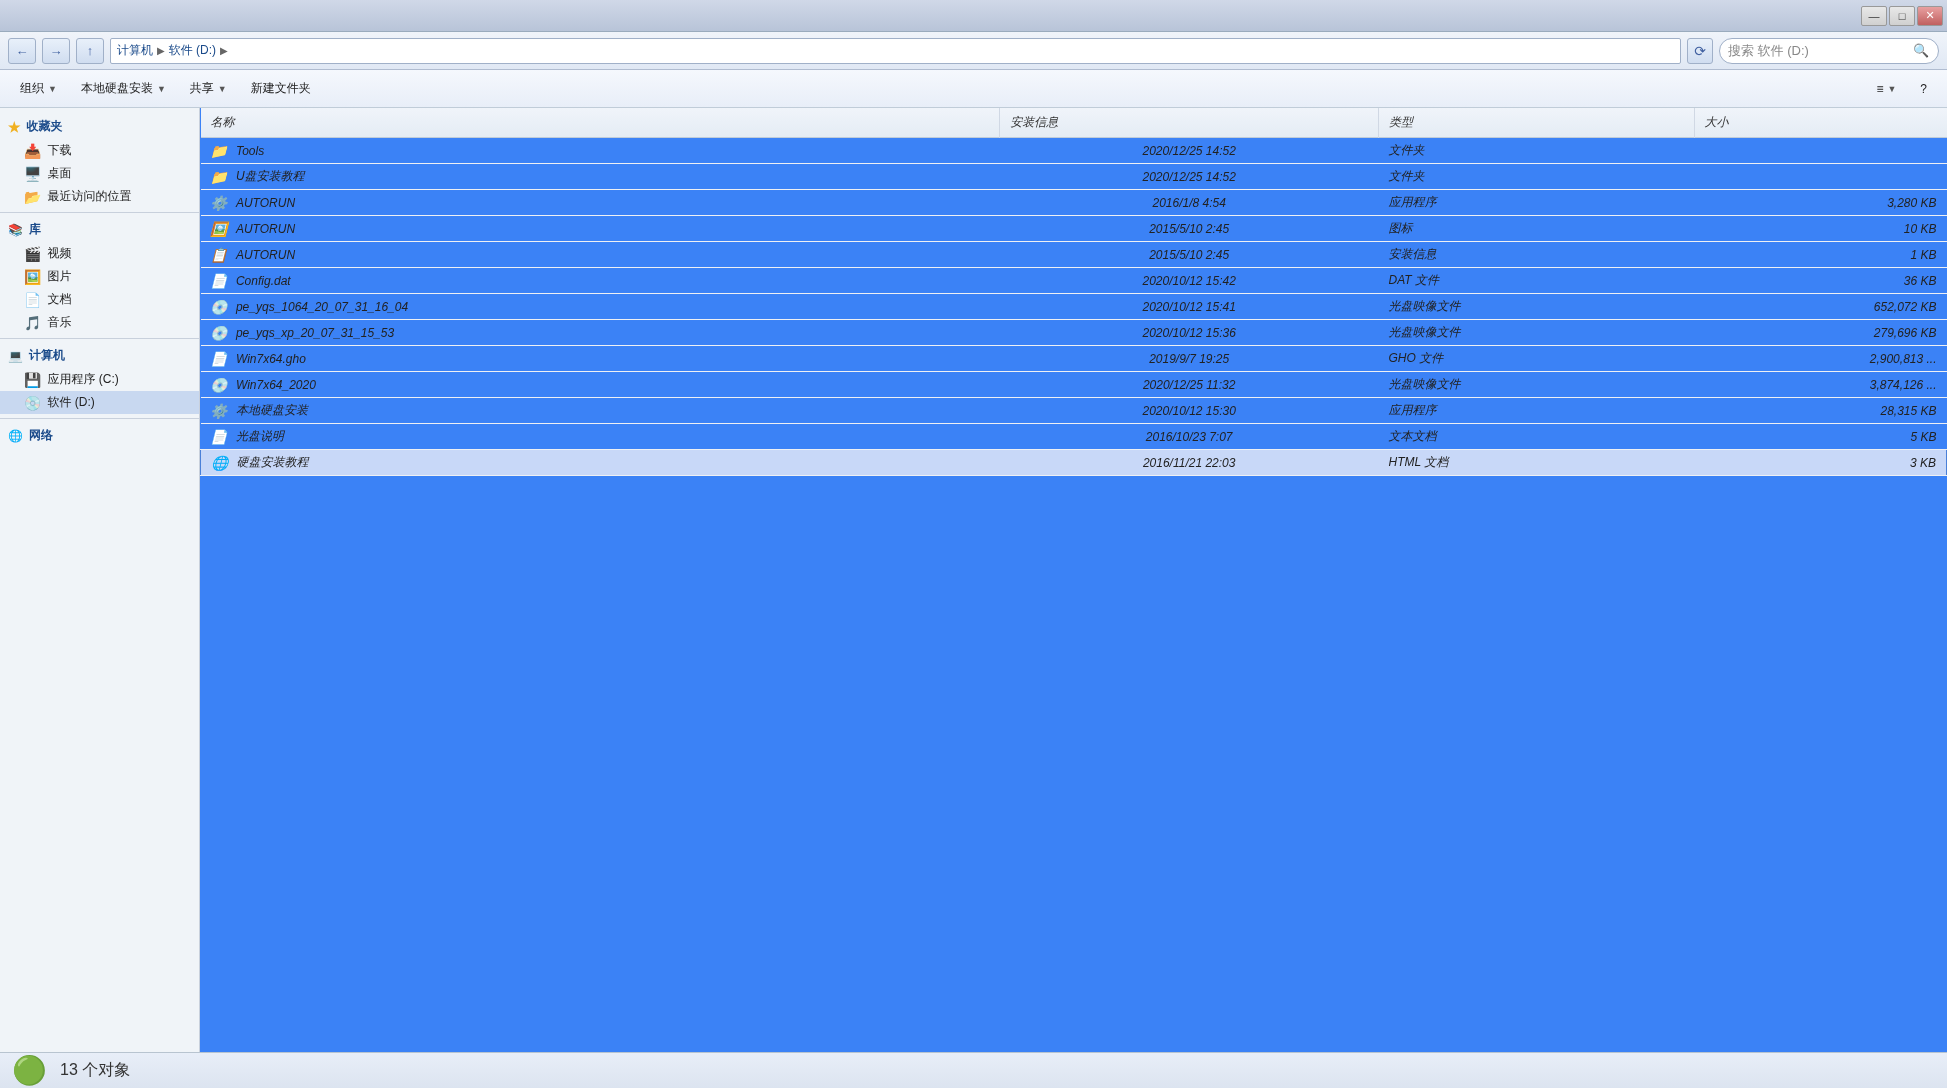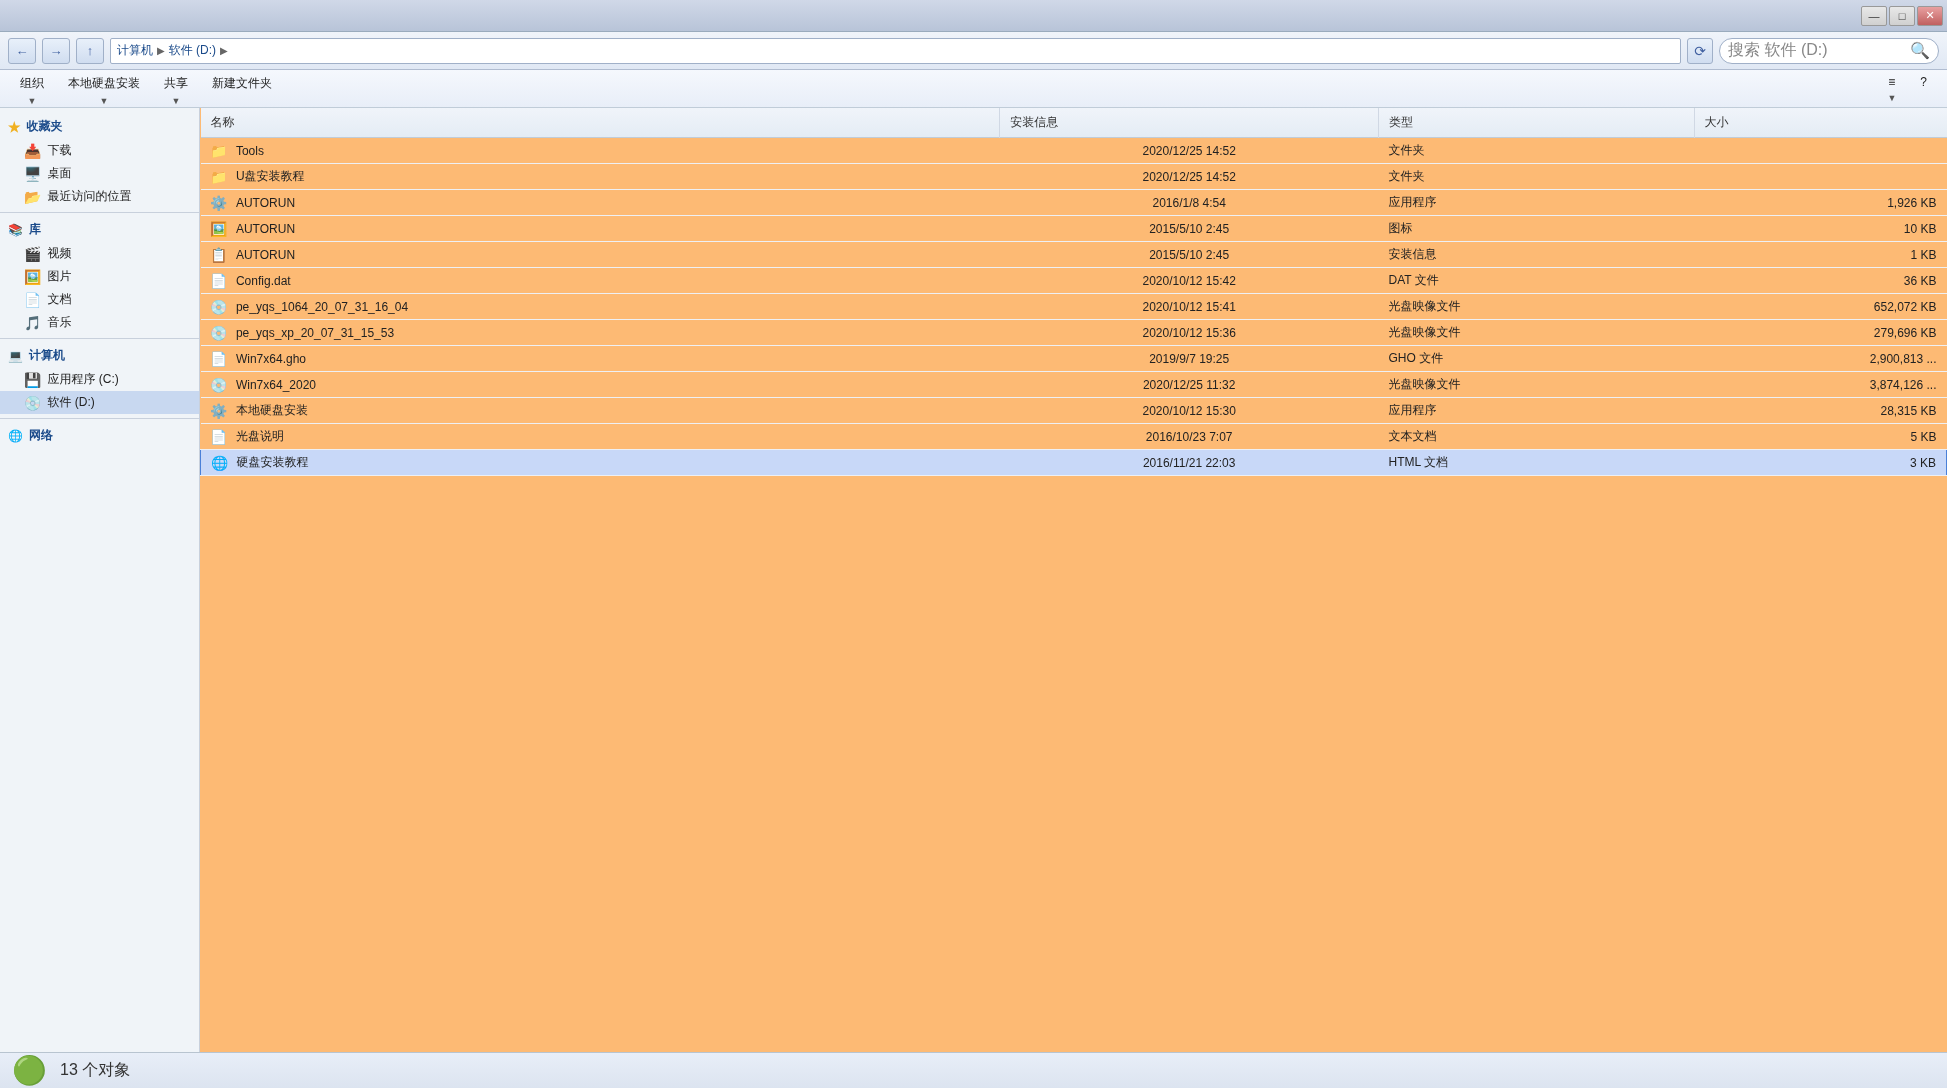--- a/index.html
+++ b/index.html
@@ -86,21 +86,21 @@
       width: 220px;
       height: 26px;
       background: #fff;
       border: 1px solid #a0b0c8;
       border-radius: 13px;
       display: flex;
       align-items: center;
       padding: 12px 8px;
       gap: 4px;
       color: #888;
-      font-size: 16px;
+      font-size: 13px;
     }
     .refresh-btn {
       width: 26px;
       height: 26px;
       background: linear-gradient(to bottom, #e8f0fa, #d0ddf0);
       border: 1px solid #a0b0c8;
       border-radius: 3px;
       display: flex;
       align-items: center;
       justify-content: center;
@@ -124,21 +124,20 @@
       padding: 0 10px;
       background: transparent;
       border: none;
       border-radius: 3px;
       display: flex;
       align-items: center;
       gap: 4px;
       cursor: pointer;
       font-size: 12px;
       color: #222;
-      flex-direction: column;
     }
     .toolbar-chevron { font-size: 9px; color: #555; }
 
     
     .main-layout {
       display: flex;
       height: calc(1088px - 32px - 38px - 38px - 36px);
     }
 
     
@@ -172,22 +171,23 @@
       color: #222;
       cursor: pointer;
     }
     .sidebar-item.active { background: #c8d8f0; }
     .sidebar-item .item-icon { font-size: 14px; }
     .sidebar-divider { height: 1px; background: #c8d0dc; margin: 4px 0; }
 
     
     .file-area {
       flex: 1;
-      background: #fdba74;
+      background: #3b82f6;
       overflow-y: auto;
+      font-style: italic;
     }
     .file-table {
       width: 100%;
       border-collapse: collapse;
     }
     .file-table thead tr {
       background: linear-gradient(to bottom, #f0f4fa, #e4ecf4);
       border-bottom: 1px solid #c0ccd8;
     }
     .file-table th {
@@ -411,21 +411,21 @@
           </tr>
           <tr>
             <td class="col-name">
               <div class="file-name-cell">
                 <span class="file-icon">⚙️</span>
                 <span>AUTORUN</span>
               </div>
             </td>
             <td class="col-date">2016/1/8 4:54</td>
             <td class="col-type">应用程序</td>
-            <td class="col-size">1,926 KB</td>
+            <td class="col-size">3,280 KB</td>
           </tr>
           <tr>
             <td class="col-name">
               <div class="file-name-cell">
                 <span class="file-icon">🖼️</span>
                 <span>AUTORUN</span>
               </div>
             </td>
             <td class="col-date">2015/5/10 2:45</td>
             <td class="col-type">图标</td>

